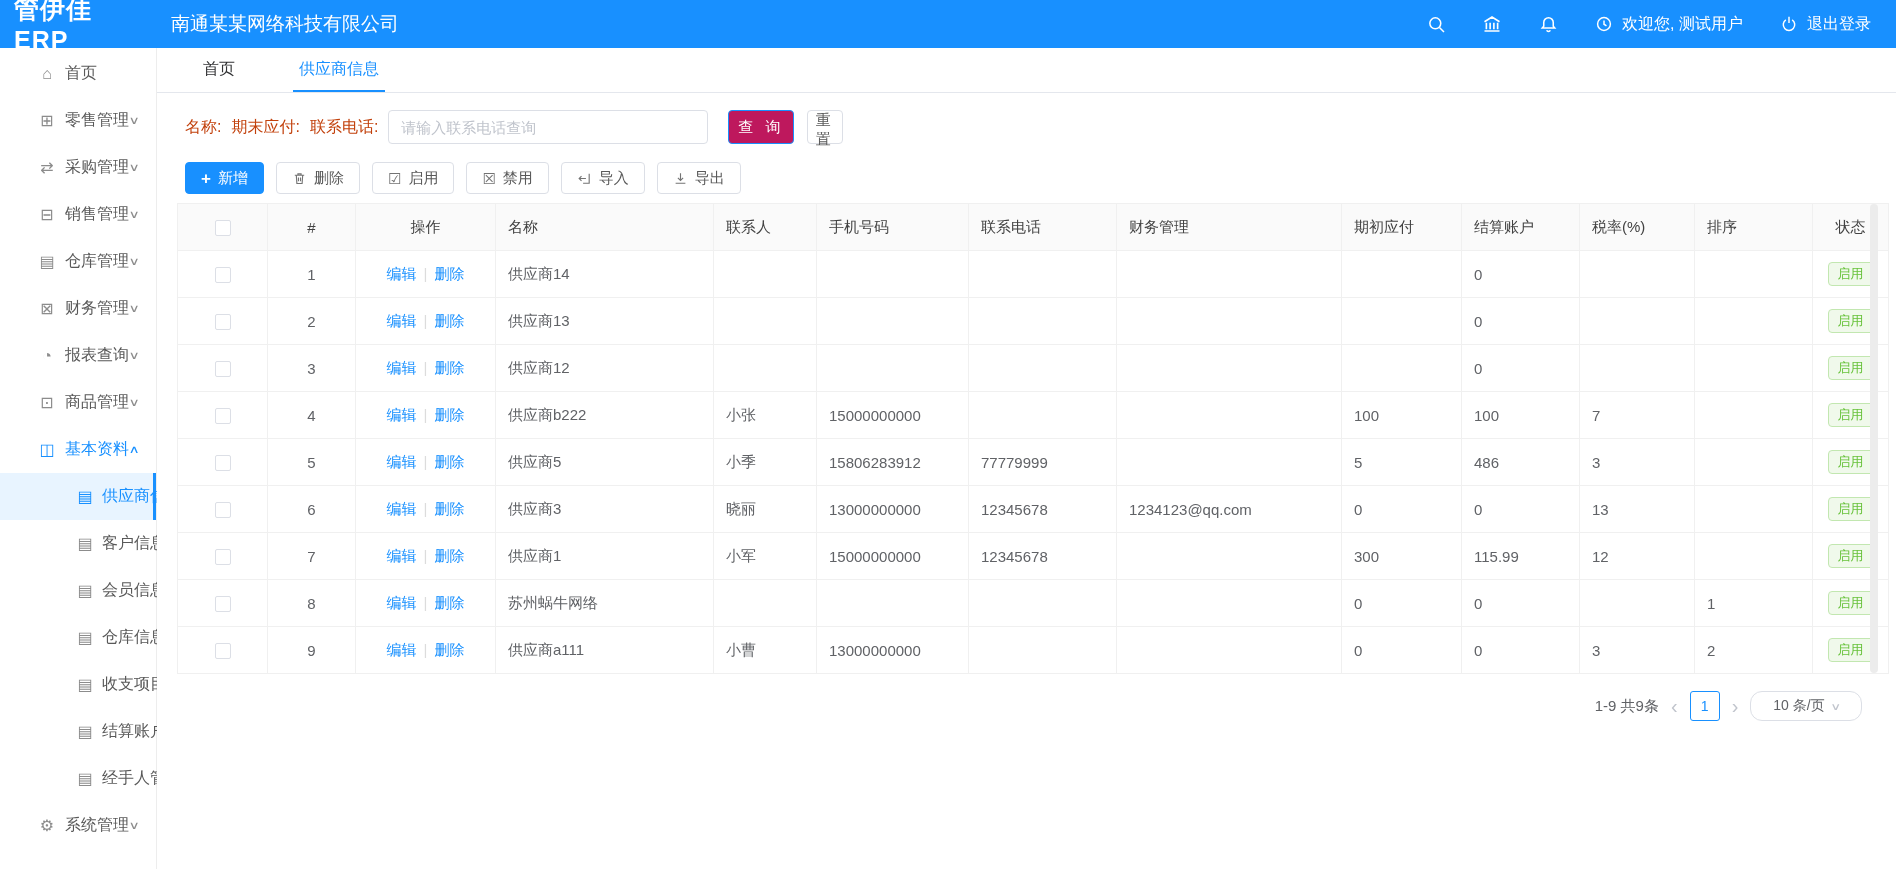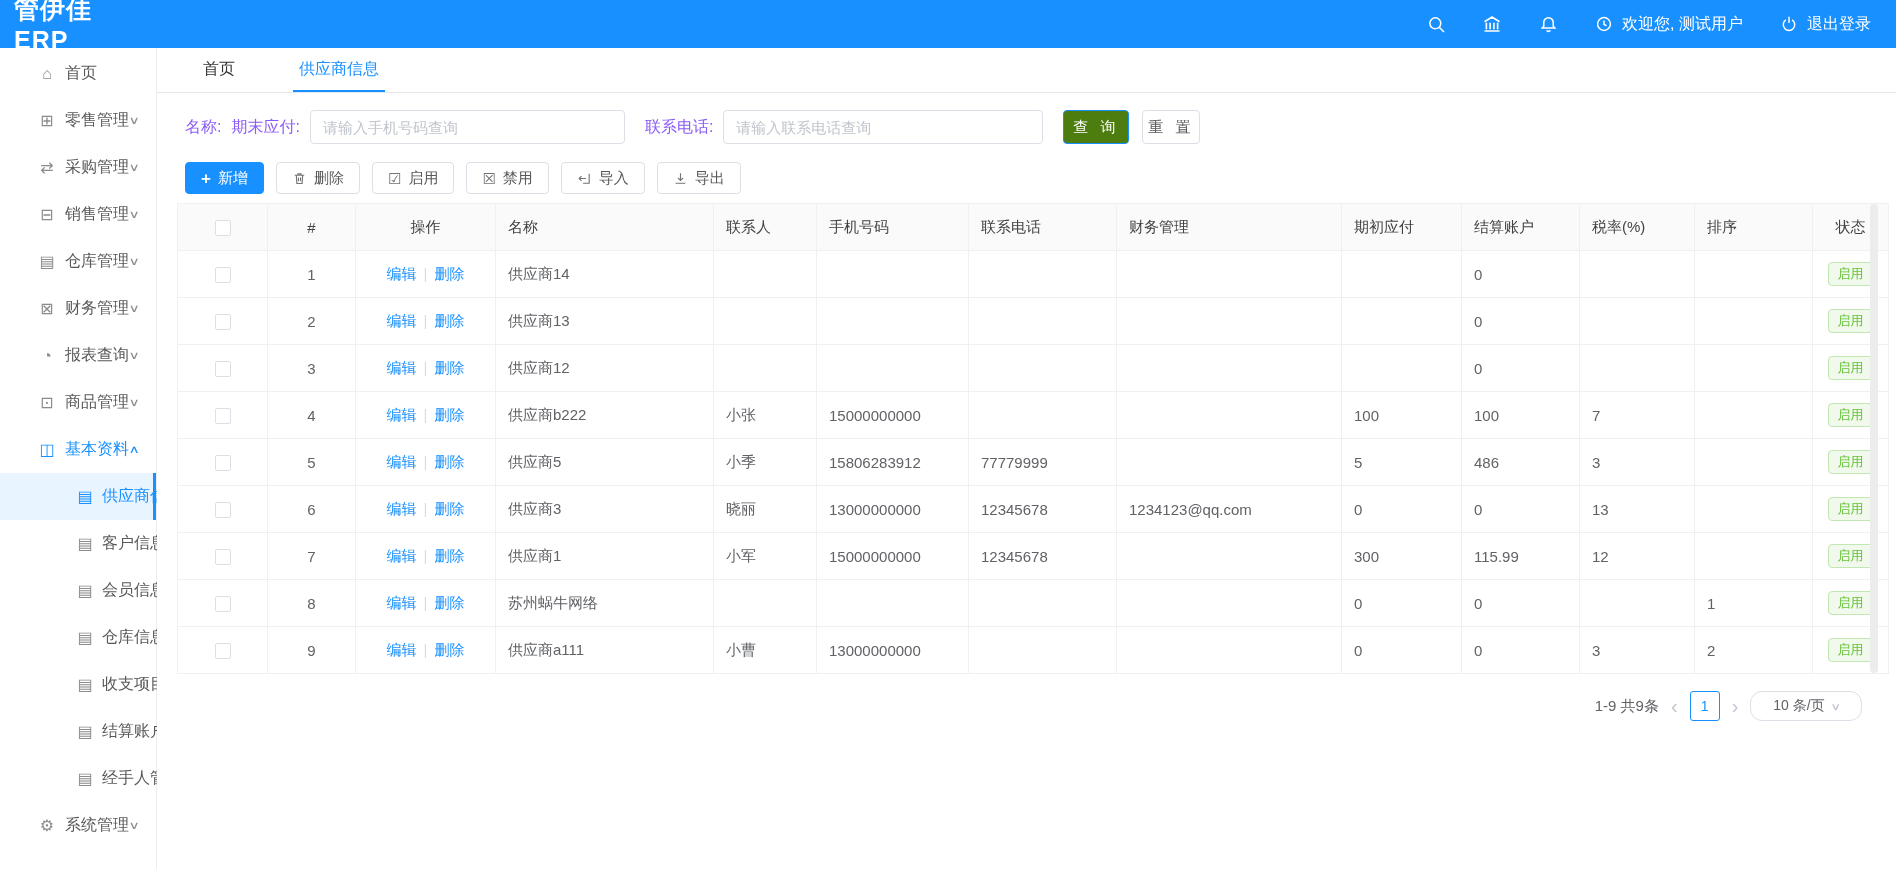--- a/index.html
+++ b/index.html
@@ -36,32 +36,32 @@
   .main { position:absolute; top:48px; left:157px; width:1739px; height:821px; background:#fff; }
 
   .tabbar { height:45px; border-bottom:1px solid #e4e7ed; display:flex; align-items:stretch; }
   .tab { margin-left:40px; padding:0 6px; display:flex; align-items:center;
     font-size:16px; color:#303133; cursor:pointer; border-bottom:2px solid transparent; }
   .tab + .tab { margin-left:52px; }
   .tab.active { color:#1890ff; border-bottom-color:#1890ff; }
 
   
   .filters { display:flex; align-items:center; padding:17px 28px 0 28px; }
-  .f-label { font-size:16px; color:#8b5cf6; margin-right:10px; white-space:nowrap; }
+  .f-label { font-size:16px; color:#c2410c; margin-right:10px; white-space:nowrap; }
   .f-input { height:34px; border:1px solid #dcdfe6; border-radius:4px; padding:0 12px;
     font-size:15px; color:#333; outline:none; font-family:"Liberation Sans", sans-serif; }
   .f-input::placeholder { color:#c0c4cc; }
   .w1 { width:350px; margin-right:20px; }
   .w2 { width:315px; margin-right:20px; }
   .w3 { width:320px; margin-right:20px; }
   .btn { height:34px; border-radius:4px; border:1px solid #dcdfe6; background:#fff;
     font-size:15px; color:#595959; cursor:pointer; font-family:"Liberation Sans", sans-serif; }
-  .btn-primary { background:#4d7c0f; border-color:#1890ff; color:#fff; }
+  .btn-primary { background:#be185d; border-color:#1890ff; color:#fff; }
   .btn-search { width:66px; letter-spacing:4px; }
-  .btn-reset { width:58px; margin-left:13px; letter-spacing:4px; }
+  .btn-reset { width:36px; margin-left:13px; letter-spacing:4px; }
 
   
   .toolbar { display:flex; align-items:center; gap:12px; padding:18px 28px 0 28px; }
   .t-btn { height:32px; padding:0 15px; border:1px solid #dcdfe6; border-radius:4px; background:#fff;
     display:inline-flex; align-items:center; gap:7px; font-size:15px; color:#595959; cursor:pointer; }
   .t-btn svg { stroke:#737373; fill:none; stroke-width:1.2; }
   .t-btn .uic { font-size:15px; color:#737373; line-height:1; }
   .t-btn.blue { background:#1890ff; border-color:#1890ff; color:#fff; }
   .t-btn.blue .uic { color:#fff; font-size:17px; font-weight:bold; }
 
@@ -90,20 +90,21 @@
     display:inline-flex; align-items:center; justify-content:center; font-size:14px; cursor:pointer; background:#fff; }
   .pg-size { height:30px; border:1px solid #dcdfe6; border-radius:12px; background:#fff;
     display:inline-flex; align-items:center; gap:7px; padding:0 22px; font-size:14px; color:#606266; cursor:pointer; }
   .pg-size .caret { font-size:10px; color:#c0c4cc; transform:scaleX(1.5); }
 </style>
 </head>
 <body>
 
 <div class="topbar">
   <div class="logo">管伊佳ERP</div>
+  <div class="company">南通某某网络科技有限公司</div>
   <div class="topbar-right">
     <span class="tb-icon">
       <svg width="19" height="19" viewBox="0 0 16 16">
           <circle cx="7" cy="7" r="4.6"></circle>
           <line x1="10.5" y1="10.5" x2="14.3" y2="14.3"></line>
         </svg>
     </span>
     <span class="tb-icon">
       <svg width="20" height="20" viewBox="0 0 16 16">
           <path d="M2 6.2L8 2.4l6 3.8M3.5 7v5.2M6.5 7v5.2M9.5 7v5.2M12.5 7v5.2M2 13.6h12"></path>
@@ -219,21 +220,20 @@
 <div class="main">
 
   <div class="tabbar">
     <div class="tab">首页</div>
     <div class="tab active">供应商信息</div>
   </div>
 
   <div class="filters">
     <span class="f-label">名称:</span>
     <span class="f-label">期末应付:</span>
-    <input class="f-input w2" type="text" value="" placeholder="请输入手机号码查询" style="">
     <span class="f-label">联系电话:</span>
     <input class="f-input w3" type="text" value="" placeholder="请输入联系电话查询" style="">
     <button class="btn btn-primary btn-search">查 询</button>
     <button class="btn btn-reset">重 置</button>
   </div>
 
   <div class="toolbar">
     <button class="t-btn blue">
       <span class="uic">+</span>
       <span>新增</span>

